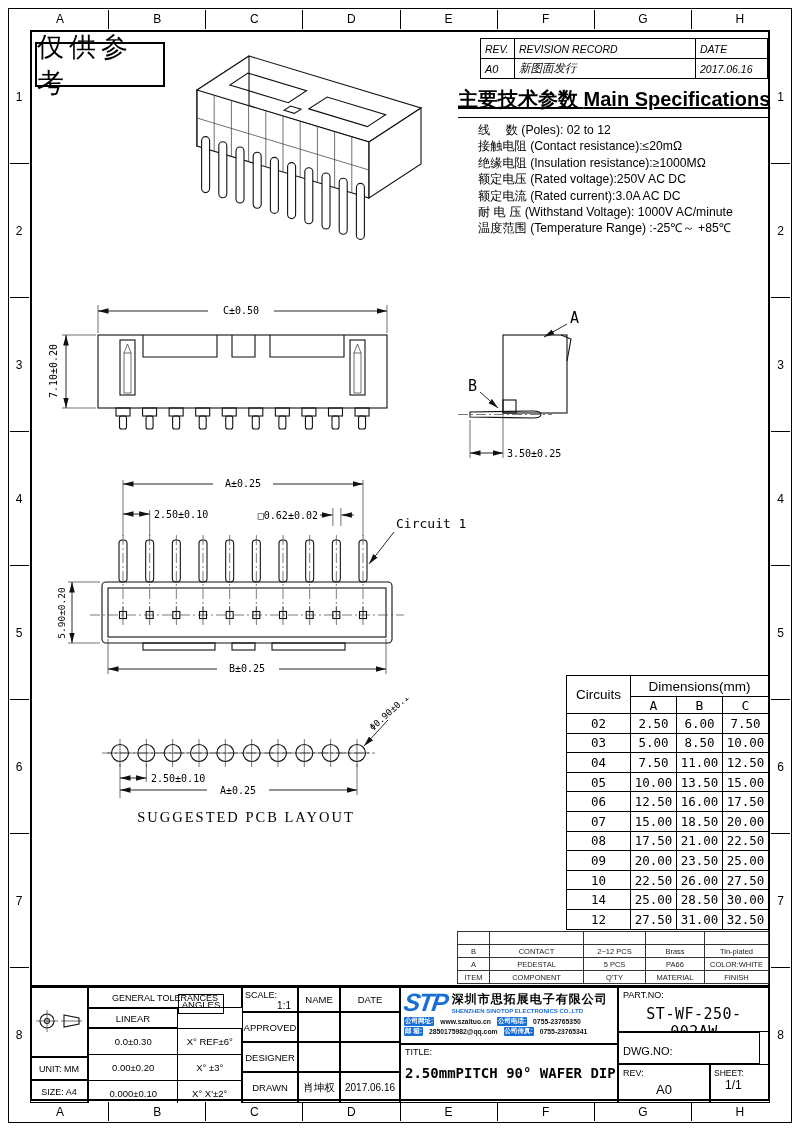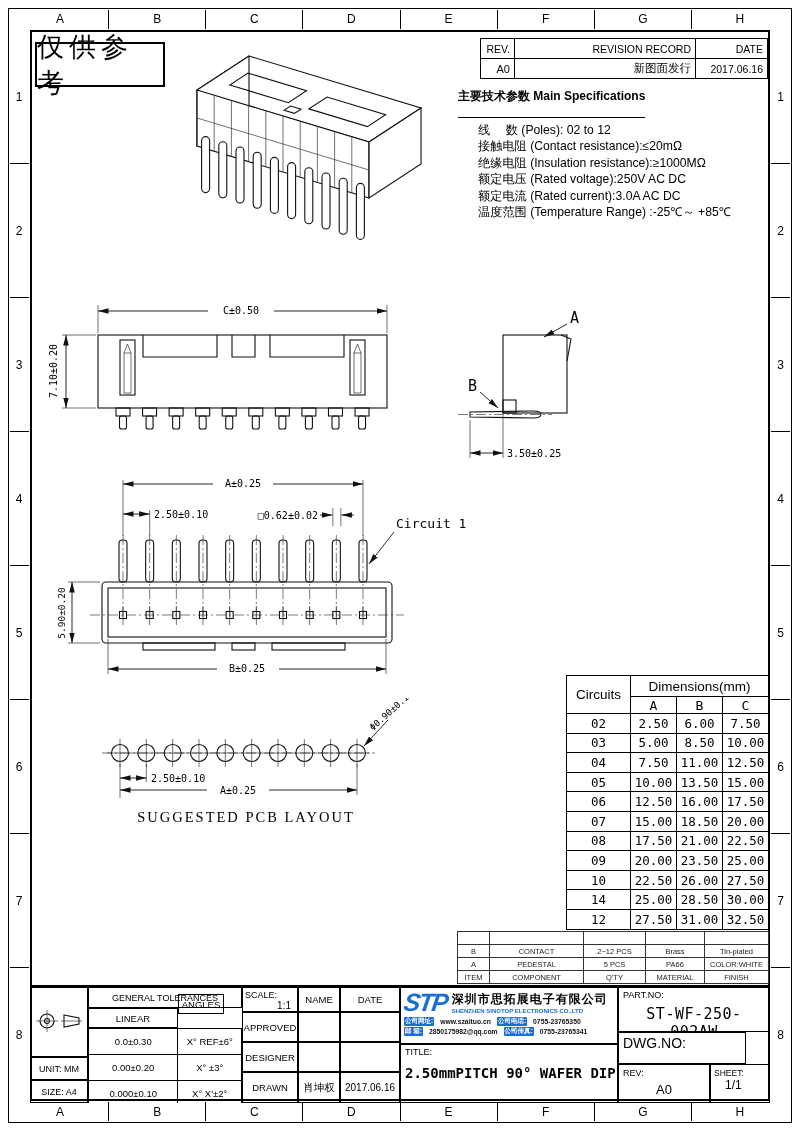--- a/index.html
+++ b/index.html
@@ -10,24 +10,24 @@
   .inner-frame{left:30px;top:30px;width:740px;height:1071px;border:2px solid #000;}
   .strip-h{left:12px;width:776px;height:19px;display:flex;}
   .strip-v{top:30px;height:1071px;width:19px;display:flex;flex-direction:column;}
   .strip-h .bcell{flex:1;border-right:1.2px solid #000;display:flex;align-items:center;justify-content:center;font-size:12px;}
   .strip-h .bcell:last-child{border-right:none;}
   .strip-v .bcell{flex:1;border-bottom:1.2px solid #000;display:flex;align-items:center;justify-content:center;font-size:12px;}
   .strip-v .bcell:last-child{border-bottom:none;}
   .stamp{left:35px;top:42px;width:130px;height:45px;border:2px solid #000;display:flex;align-items:center;justify-content:center;font-size:27px;letter-spacing:5px;font-weight:500;}
   
   .revtab{left:480px;top:38px;border-collapse:collapse;}
-  .revtab td{border:1.4px solid #000;text-align:right;font-size:10.5px;height:20px;padding:0 4px;}
+  .revtab td{border:1.4px solid #000;text-align:left;font-size:10.5px;height:20px;padding:0 4px;font-style:italic;}
   
   .specs{left:458px;top:86px;width:312px;}
-  .specs .spec-title{font-size:12px;font-weight:600;border-bottom:1.5px solid #000;display:inline-block;padding-bottom:12px;white-space:nowrap;}
+  .specs .spec-title{font-size:20px;font-weight:600;border-bottom:1.5px solid #000;display:inline-block;padding-bottom:4px;white-space:nowrap;text-decoration:underline;}
   .specs .spec-lines{margin-top:4px;padding-left:20px;}
   .specs .spec-line{font-size:12.2px;line-height:16.4px;white-space:nowrap;}
   
   .ln{fill:none;stroke:#111;stroke-width:1.1;}
   .fillw{fill:#fff;stroke:#111;stroke-width:1.1;}
   .thin{stroke:#333;stroke-width:0.7;fill:none;}
   .dd{stroke:#444;stroke-width:0.7;fill:none;stroke-dasharray:10 3 2 3;}
   .dim{stroke:#111;stroke-width:0.9;fill:none;}
   .dtxt{font:10px "DejaVu Sans Mono",monospace;fill:#000;}
   .dtxt-big{font:13px "DejaVu Sans Mono",monospace;fill:#000;}
@@ -168,20 +168,21 @@
     </table>
 
   <div class="abs specs">
     <span class="spec-title"><span>主要技术参数</span> <span>Main Specifications</span></span>
     <div class="spec-lines">
         <div class="spec-line">线　 数 (Poles): 02 to 12</div>
         <div class="spec-line">接触电阻 (Contact resistance):≤20mΩ</div>
         <div class="spec-line">绝缘电阻 (Insulation resistance):≥1000MΩ</div>
         <div class="spec-line">额定电压 (Rated voltage):250V AC DC</div>
         <div class="spec-line">额定电流 (Rated current):3.0A AC DC</div>
+        <div class="spec-line">耐 电 压 (Withstand Voltage): 1000V AC/minute</div>
         <div class="spec-line">温度范围 (Temperature Range) :-25℃～ +85℃</div>
       </div>
   </div>
 
   <svg class="abs" style="left:40px;top:293px" width="360" height="152" viewBox="0 0 360 152">
     <line class="thin" x1="58" y1="40" x2="58" y2="12"></line>
     <line class="thin" x1="347" y1="40" x2="347" y2="12"></line>
     <line class="dim" x1="58" y1="18" x2="347" y2="18" marker-start="url(#arrS)" marker-end="url(#arrE)"></line>
     <rect class="lblbg" x="168" y="11" width="66" height="12"></rect>
     <text class="dtxt" x="201" y="20.5" text-anchor="middle">C±0.50</text>
@@ -557,21 +558,21 @@
     </div>
     <div class="tc" style="left:370px;top:57px;width:218px;height:59px;padding:2px 4px">
       <div style="font-size:9px">TITLE:</div>
       <div style="font:600 14px 'DejaVu Sans Mono',monospace;margin-top:8px;white-space:nowrap">2.50mmPITCH 90° WAFER DIP TYPE</div>
     </div>
 
     <div class="tc" style="left:588px;top:0;width:152px;height:45px;padding:2px 4px">
       <div style="font-size:9px">PART.NO:</div>
       <div style="font:15px 'DejaVu Sans Mono',monospace;text-align:center;margin-top:5px;letter-spacing:0.5px">ST-WF-250-002AW</div>
     </div>
-    <div class="tc" style="left:588px;top:45px;width:128px;height:32px;padding:2px 4px;font-size:14px">DWG.NO:</div>
+    <div class="tc" style="left:588px;top:45px;width:142px;height:32px;padding:12px 4px;font-size:11px">DWG.NO:</div>
     <div class="tc" style="left:588px;top:77px;width:92px;height:39px;padding:2px 4px">
       <span style="font-size:9px">REV:</span>
       <div style="font-size:13px;text-align:center;margin-top:4px">A0</div>
     </div>
     <div class="tc" style="left:680px;top:77px;width:60px;height:39px;padding:2px 3px">
       <span style="font-size:8.5px">SHEET:</span>
       <span style="font-size:12px;margin-left:11px">1/1</span>
     </div>
   </div>
 

